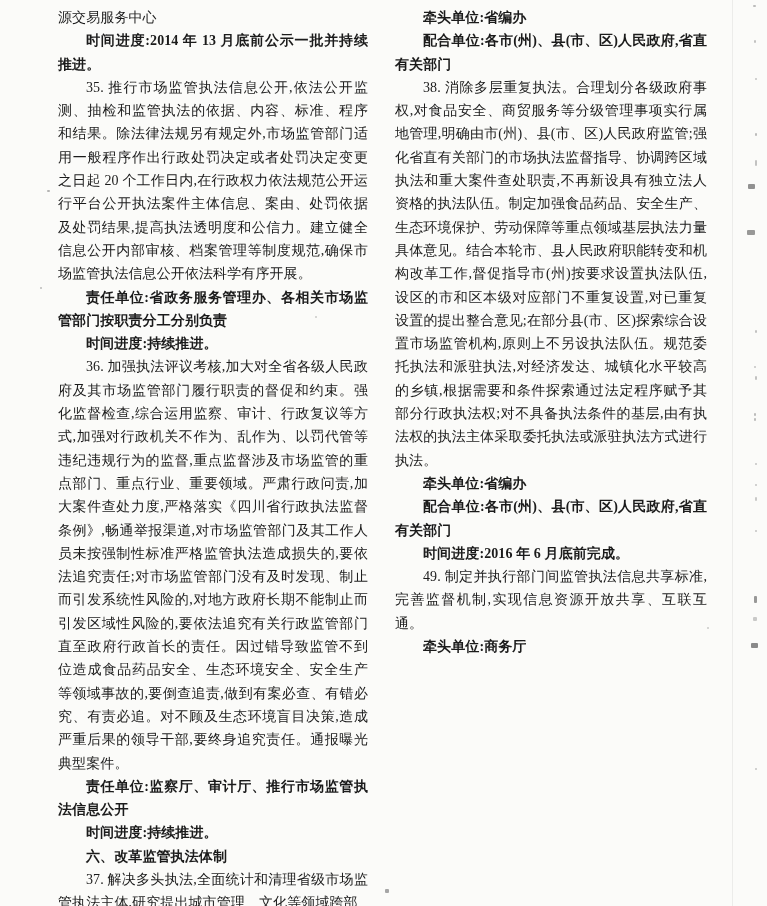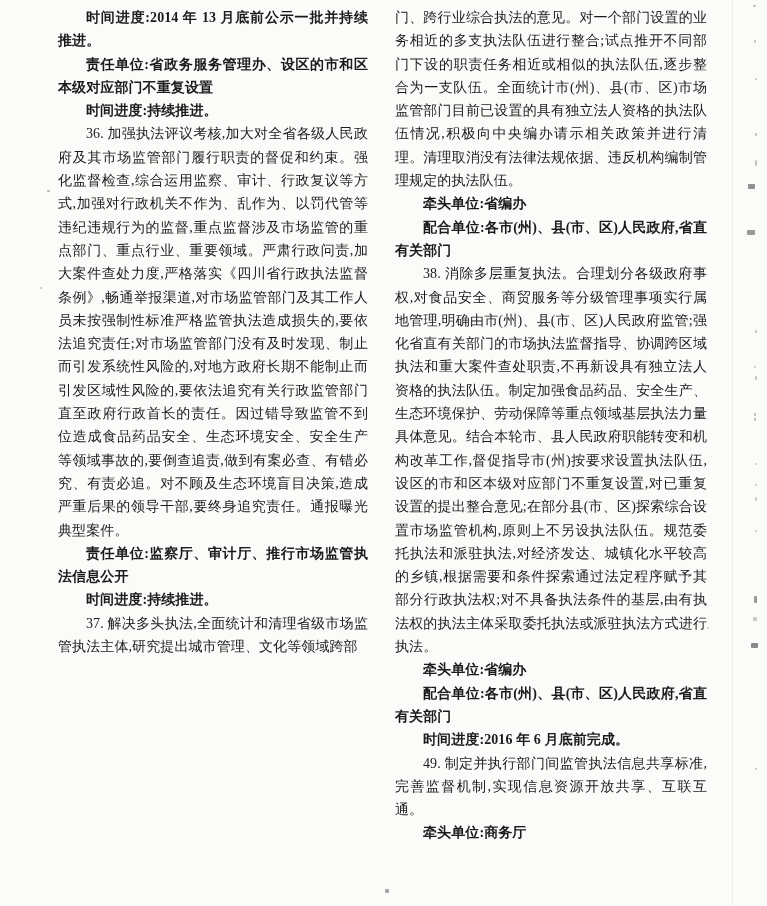--- a/index.html
+++ b/index.html
@@ -48,30 +48,32 @@
     position: absolute;
     background: #6e6e6e;
     border-radius: 1px;
   }
 </style>
 </head>
 <body>
 
 <div class="page">
   <div class="column col-left">
+      <p class="para">源交易服务中心</p>
       <p class="para indent bold">时间进度:2014 年 13 月底前公示一批并持续推进。</p>
-      <p class="para indent bold">责任单位:省政务服务管理办、设区的市和区本级对应部门不重复设置</p>
+      <p class="para indent">35. 推行市场监管执法信息公开,依法公开监测、抽检和监管执法的依据、内容、标准、程序和结果。除法律法规另有规定外,市场监管部门适用一般程序作出行政处罚决定或者处罚决定变更之日起 20 个工作日内,在行政权力依法规范公开运行平台公开执法案件主体信息、案由、处罚依据及处罚结果,提高执法透明度和公信力。建立健全信息公开内部审核、档案管理等制度规范,确保市场监管执法信息公开依法科学有序开展。</p>
+      <p class="para indent bold">责任单位:省政务服务管理办、各相关市场监管部门按职责分工分别负责</p>
       <p class="para indent bold">时间进度:持续推进。</p>
       <p class="para indent">36. 加强执法评议考核,加大对全省各级人民政府及其市场监管部门履行职责的督促和约束。强化监督检查,综合运用监察、审计、行政复议等方式,加强对行政机关不作为、乱作为、以罚代管等违纪违规行为的监督,重点监督涉及市场监管的重点部门、重点行业、重要领域。严肃行政问责,加大案件查处力度,严格落实《四川省行政执法监督条例》,畅通举报渠道,对市场监管部门及其工作人员未按强制性标准严格监管执法造成损失的,要依法追究责任;对市场监管部门没有及时发现、制止而引发系统性风险的,对地方政府长期不能制止而引发区域性风险的,要依法追究有关行政监管部门直至政府行政首长的责任。因过错导致监管不到位造成食品药品安全、生态环境安全、安全生产等领域事故的,要倒查追责,做到有案必查、有错必究、有责必追。对不顾及生态环境盲目决策,造成严重后果的领导干部,要终身追究责任。通报曝光典型案件。</p>
       <p class="para indent bold">责任单位:监察厅、审计厅、推行市场监管执法信息公开</p>
       <p class="para indent bold">时间进度:持续推进。</p>
+      <p class="para indent bold">六、改革监管执法体制</p>
       <p class="para indent">37. 解决多头执法,全面统计和清理省级市场监管执法主体,研究提出城市管理、文化等领域跨部</p>
     </div>
   <div class="column col-right">
-      <p class="para">门、跨行业综合执法的意见。对一个部门设置的业务相近的多支执法队伍进行整合;试点推开不同部门下设的职责任务相近或相似的执法队伍,逐步整合为一支队伍。全面统计市(州)、县(市、区)市场监管部门目前已设置的具有独立法人资格的执法队伍情况,积极向中央编办请示相关政策并进行清理。清理取消没有法律法规依据、违反机构编制管理规定的执法队伍。</p>
       <p class="para indent bold">牵头单位:省编办</p>
       <p class="para indent bold">配合单位:各市(州)、县(市、区)人民政府,省直有关部门</p>
       <p class="para indent">38. 消除多层重复执法。合理划分各级政府事权,对食品安全、商贸服务等分级管理事项实行属地管理,明确由市(州)、县(市、区)人民政府监管;强化省直有关部门的市场执法监督指导、协调跨区域执法和重大案件查处职责,不再新设具有独立法人资格的执法队伍。制定加强食品药品、安全生产、生态环境保护、劳动保障等重点领域基层执法力量具体意见。结合本轮市、县人民政府职能转变和机构改革工作,督促指导市(州)按要求设置执法队伍,设区的市和区本级对应部门不重复设置,对已重复设置的提出整合意见;在部分县(市、区)探索综合设置市场监管机构,原则上不另设执法队伍。规范委托执法和派驻执法,对经济发达、城镇化水平较高的乡镇,根据需要和条件探索通过法定程序赋予其部分行政执法权;对不具备执法条件的基层,由有执法权的执法主体采取委托执法或派驻执法方式进行执法。</p>
       <p class="para indent bold">牵头单位:省编办</p>
       <p class="para indent bold">配合单位:各市(州)、县(市、区)人民政府,省直有关部门</p>
       <p class="para indent bold">时间进度:2016 年 6 月底前完成。</p>
       <p class="para indent">49. 制定并执行部门间监管执法信息共享标准,完善监督机制,实现信息资源开放共享、互联互通。</p>
       <p class="para indent bold">牵头单位:商务厅</p>
     </div>
   <div class="fold-line"></div>

